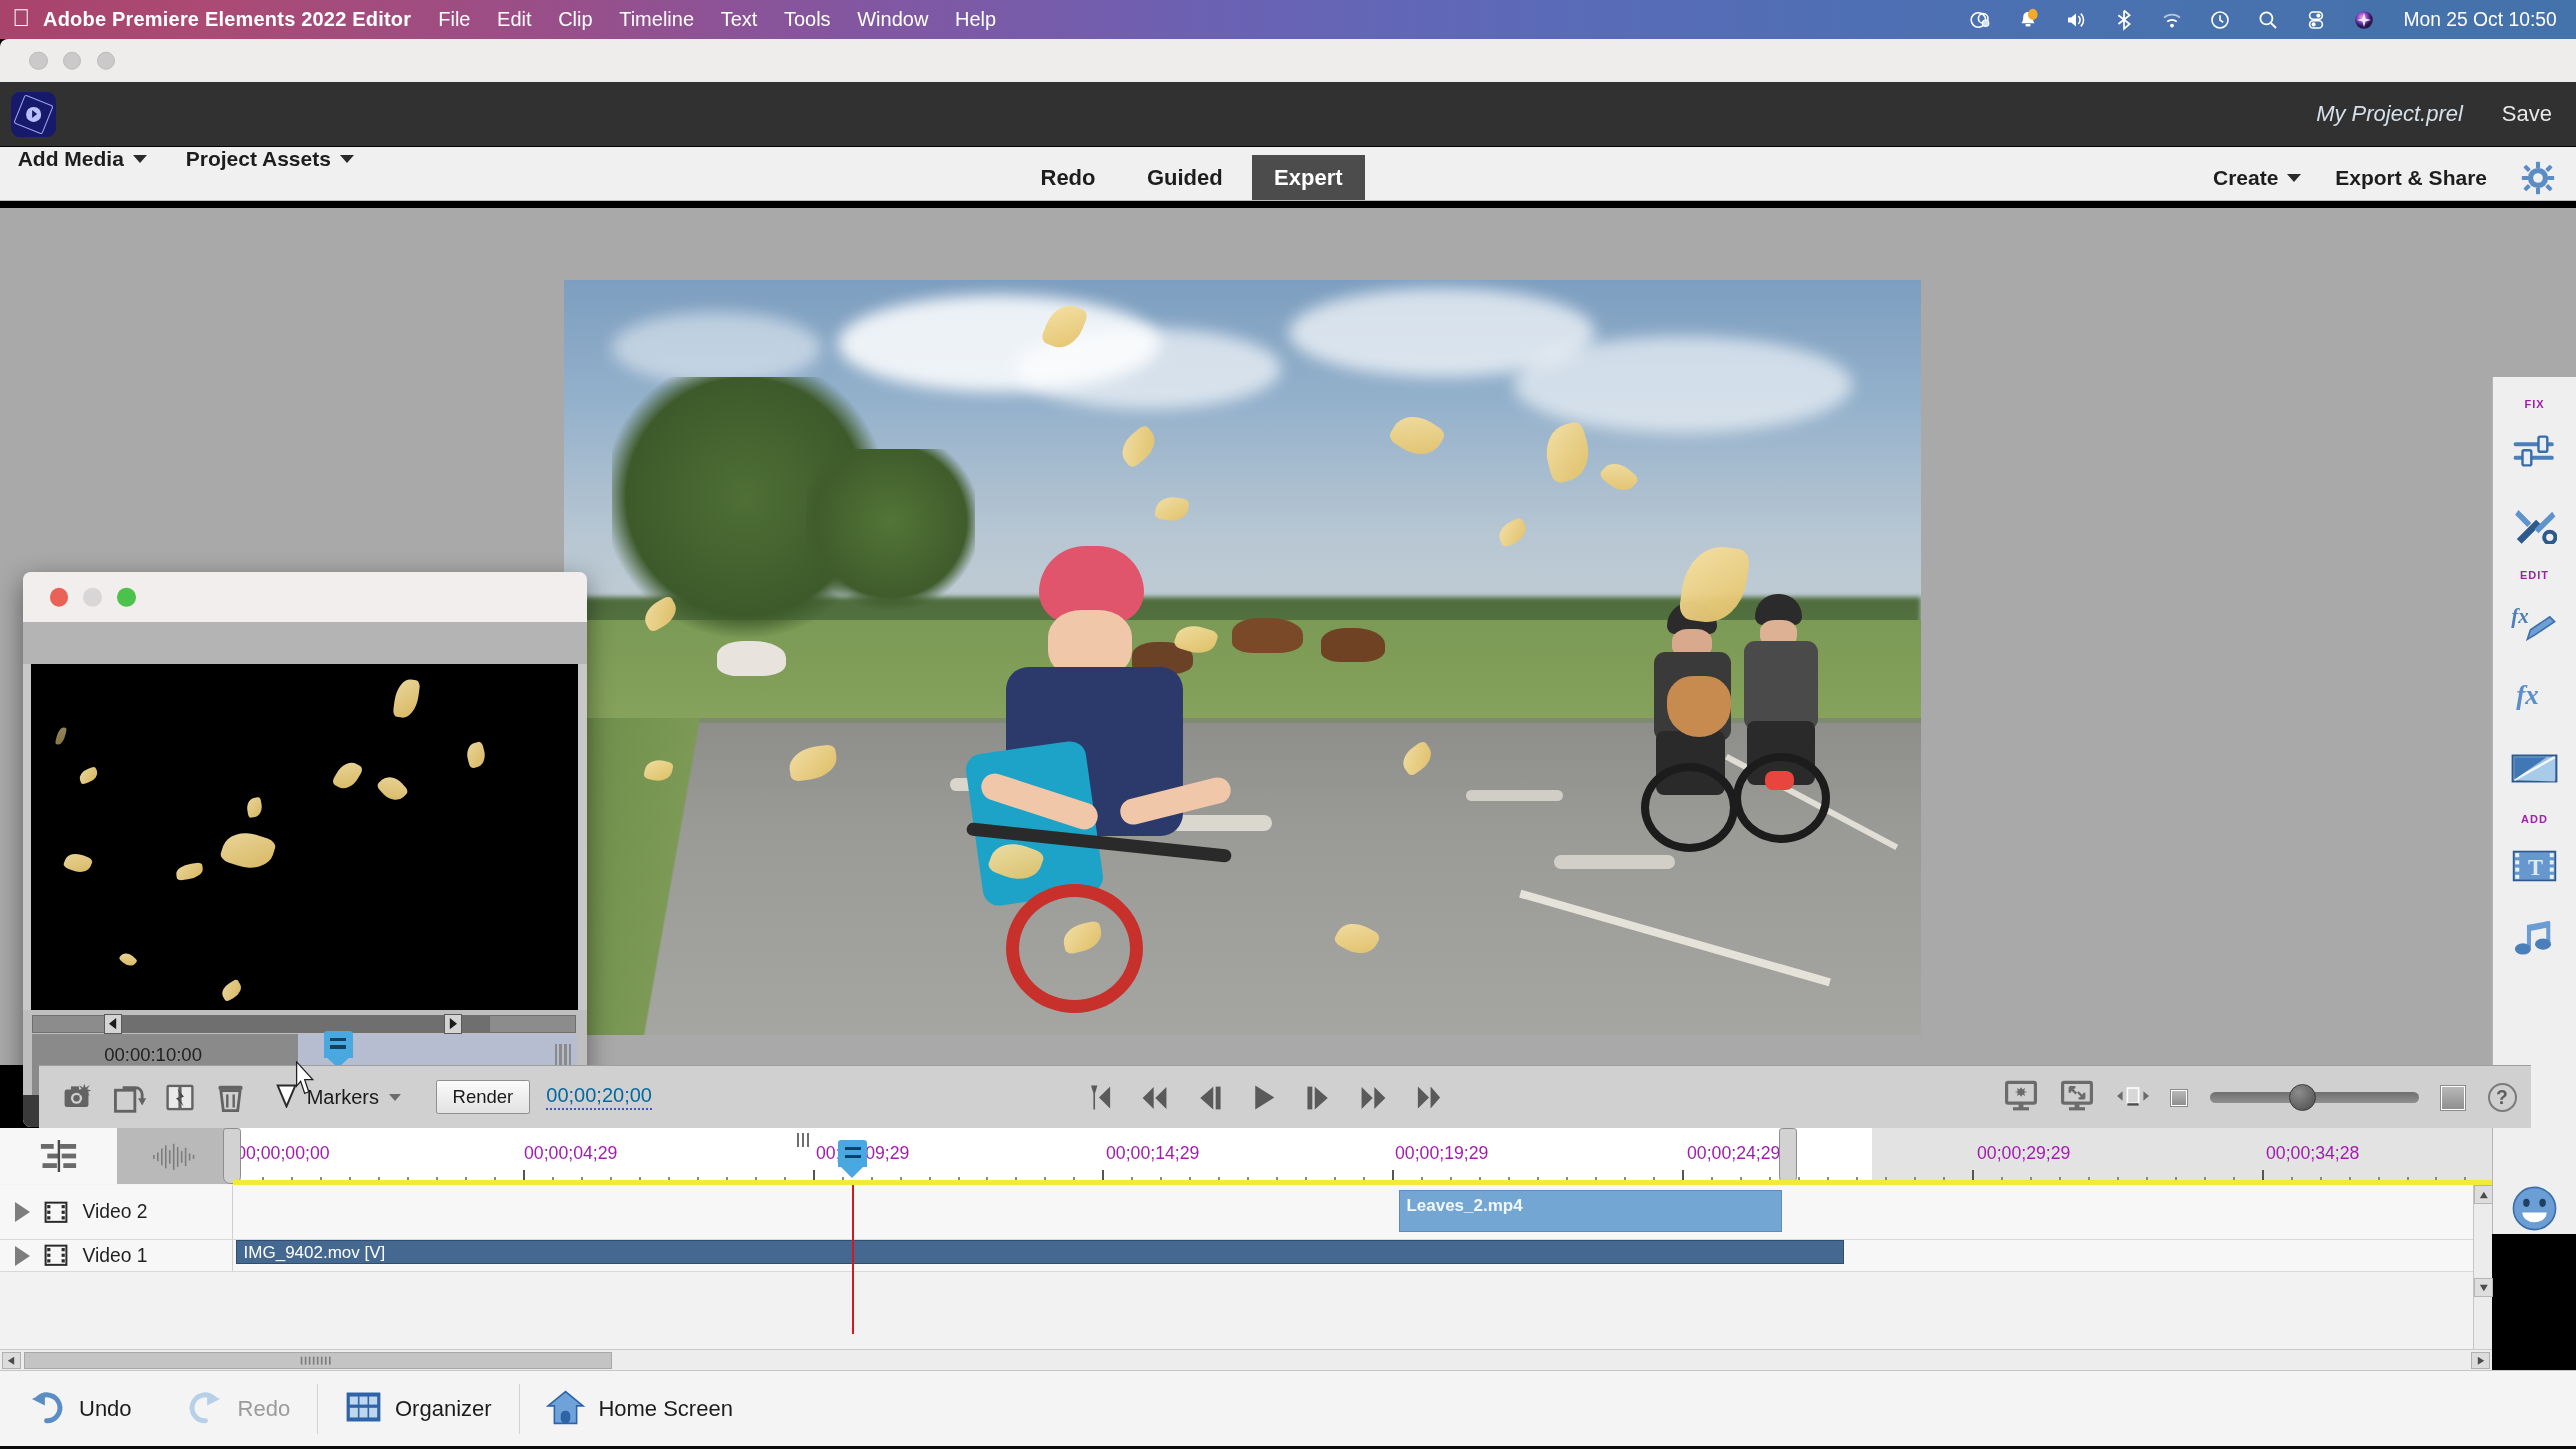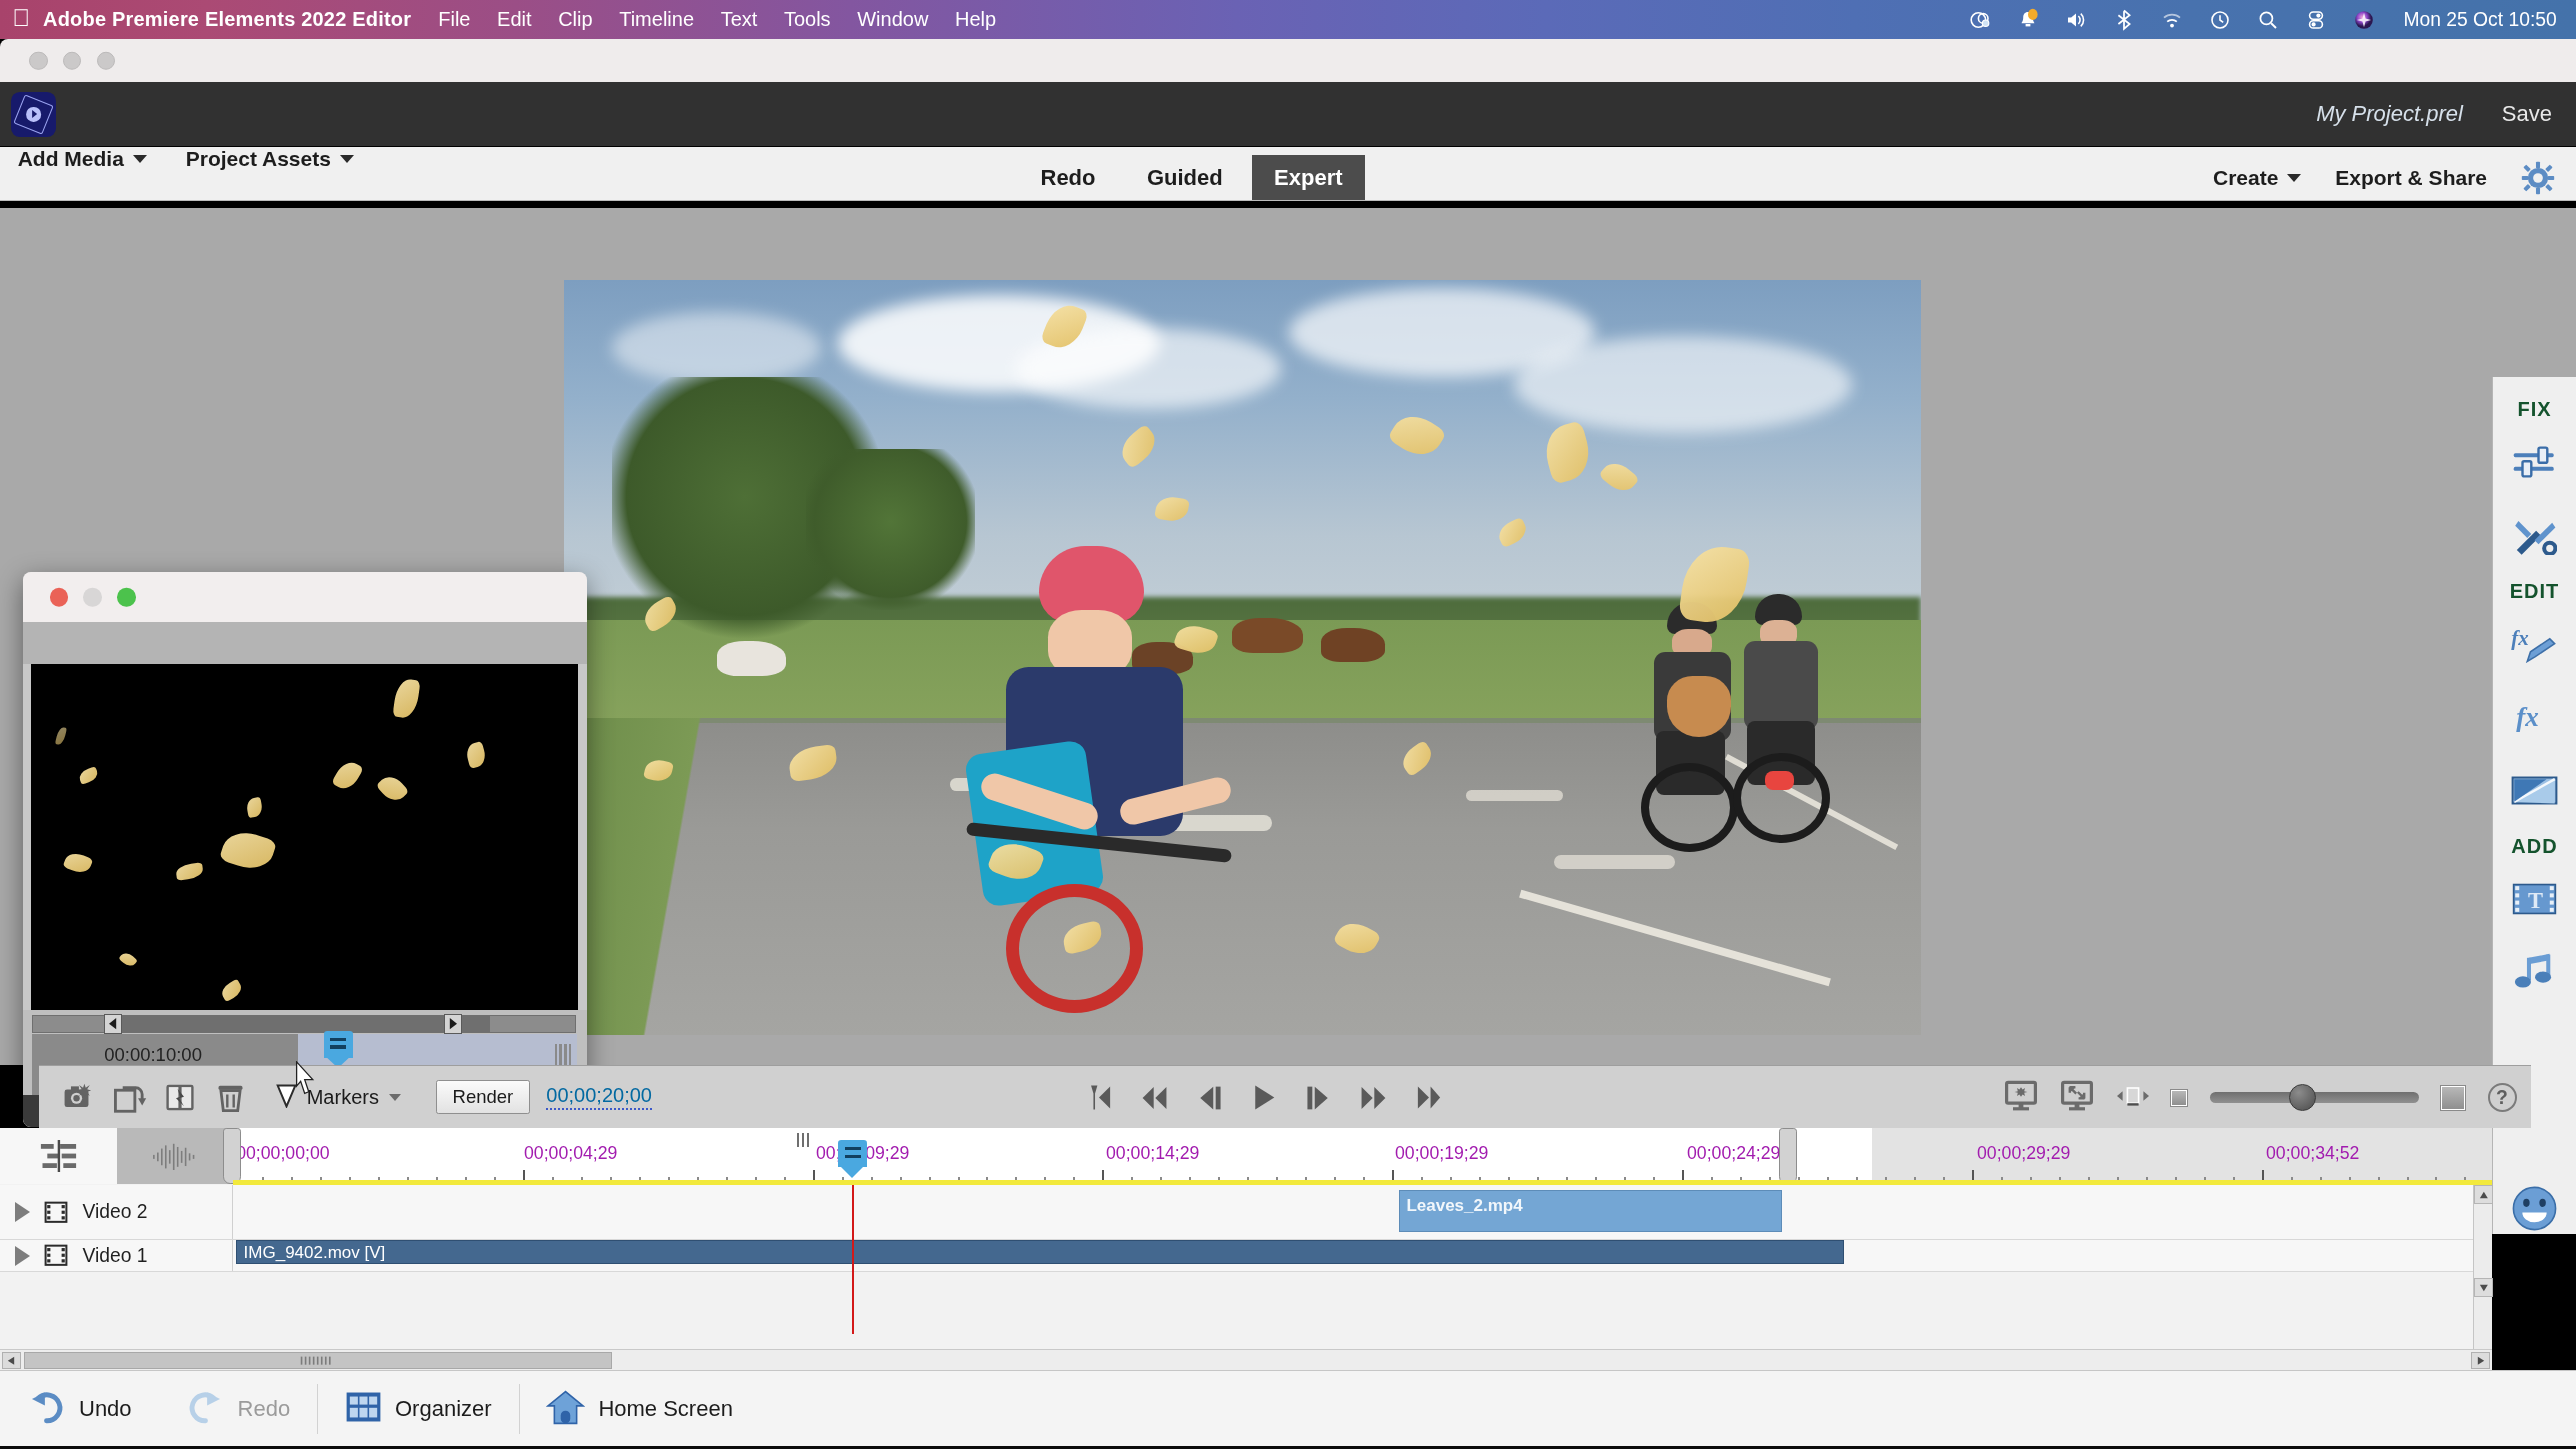--- a/index.html
+++ b/index.html
@@ -137,21 +137,21 @@
   .fw-tc { font-size:19.3px; color:#fff; }
   .fw-btns { flex:1; display:flex; align-items:center; justify-content:center; gap:42px; }
   .fw-btn svg { display:block; }
 
   
   .rightpanel {
     position: absolute; right: 0; top: 169px; width: 84px; height: 857px;
     background: #efefef; border-left: 0.8px solid #b5b5b5;
     display: flex; flex-direction: column; align-items: center; padding-top: 13px;
   }
-  .rp-label { font-size: 20px; font-weight: bold; color: #14532d; letter-spacing: 1px; margin: 8px 0 4.8px; }
+  .rp-label { font-size: 11px; font-weight: bold; color: #a21caf; letter-spacing: 1px; margin: 8px 0 4.8px; }
   .rp-icon { width: 52px; height: 52px; margin: 10.5px 0; display: flex; align-items: center; justify-content: center; }
   .rp-icon svg { display:block; }
   .rp-help { margin-top: auto; margin-bottom: 0; }
 
   
   .tlbar {
     position: absolute; left: 0; top: 1026px; width: 2492px; height: 63px;
     background: #d0d0d0; border-top: 0.8px solid #9e9e9e; display:flex; align-items:center;margin-left:39px;
   }
   .tlb-icon { width: 50px; height: 45px; display:flex; align-items:center; justify-content:center; }
@@ -811,21 +811,21 @@
 
       <div class="tl-ruler">
         <div class="shaded"></div>
         <div class="lbl" style="left:3.2px;">00;00;00;00</div>
         <div class="lbl" style="left:291px;">00;00;04;29</div>
         <div class="lbl" style="left:583px;">00;00;09;29</div>
         <div class="lbl" style="left:873px;">00;00;14;29</div>
         <div class="lbl" style="left:1162px;">00;00;19;29</div>
         <div class="lbl" style="left:1454px;">00;00;24;29</div>
         <div class="lbl" style="left:1744px;">00;00;29;29</div>
-        <div class="lbl" style="left:2033px;">00;00;34;52</div>
+        <div class="lbl" style="left:2033px;">00;00;34;28</div>
 
         <div class="tickM" style="left:0;"></div>
         <div class="tick" style="left:29px;height:7.2px;"></div>
           <div class="tick" style="left:58px;height:7.2px;"></div>
         <div class="tick" style="left:87px;height:7.2px;"></div>
           <div class="tick" style="left:116px;height:7.2px;"></div>
         <div class="tick" style="left:145px;height:7.2px;"></div>
           <div class="tick" style="left:174px;height:7.2px;"></div>
         <div class="tick" style="left:203px;height:7.2px;"></div>
           <div class="tick" style="left:232px;height:7.2px;"></div>

